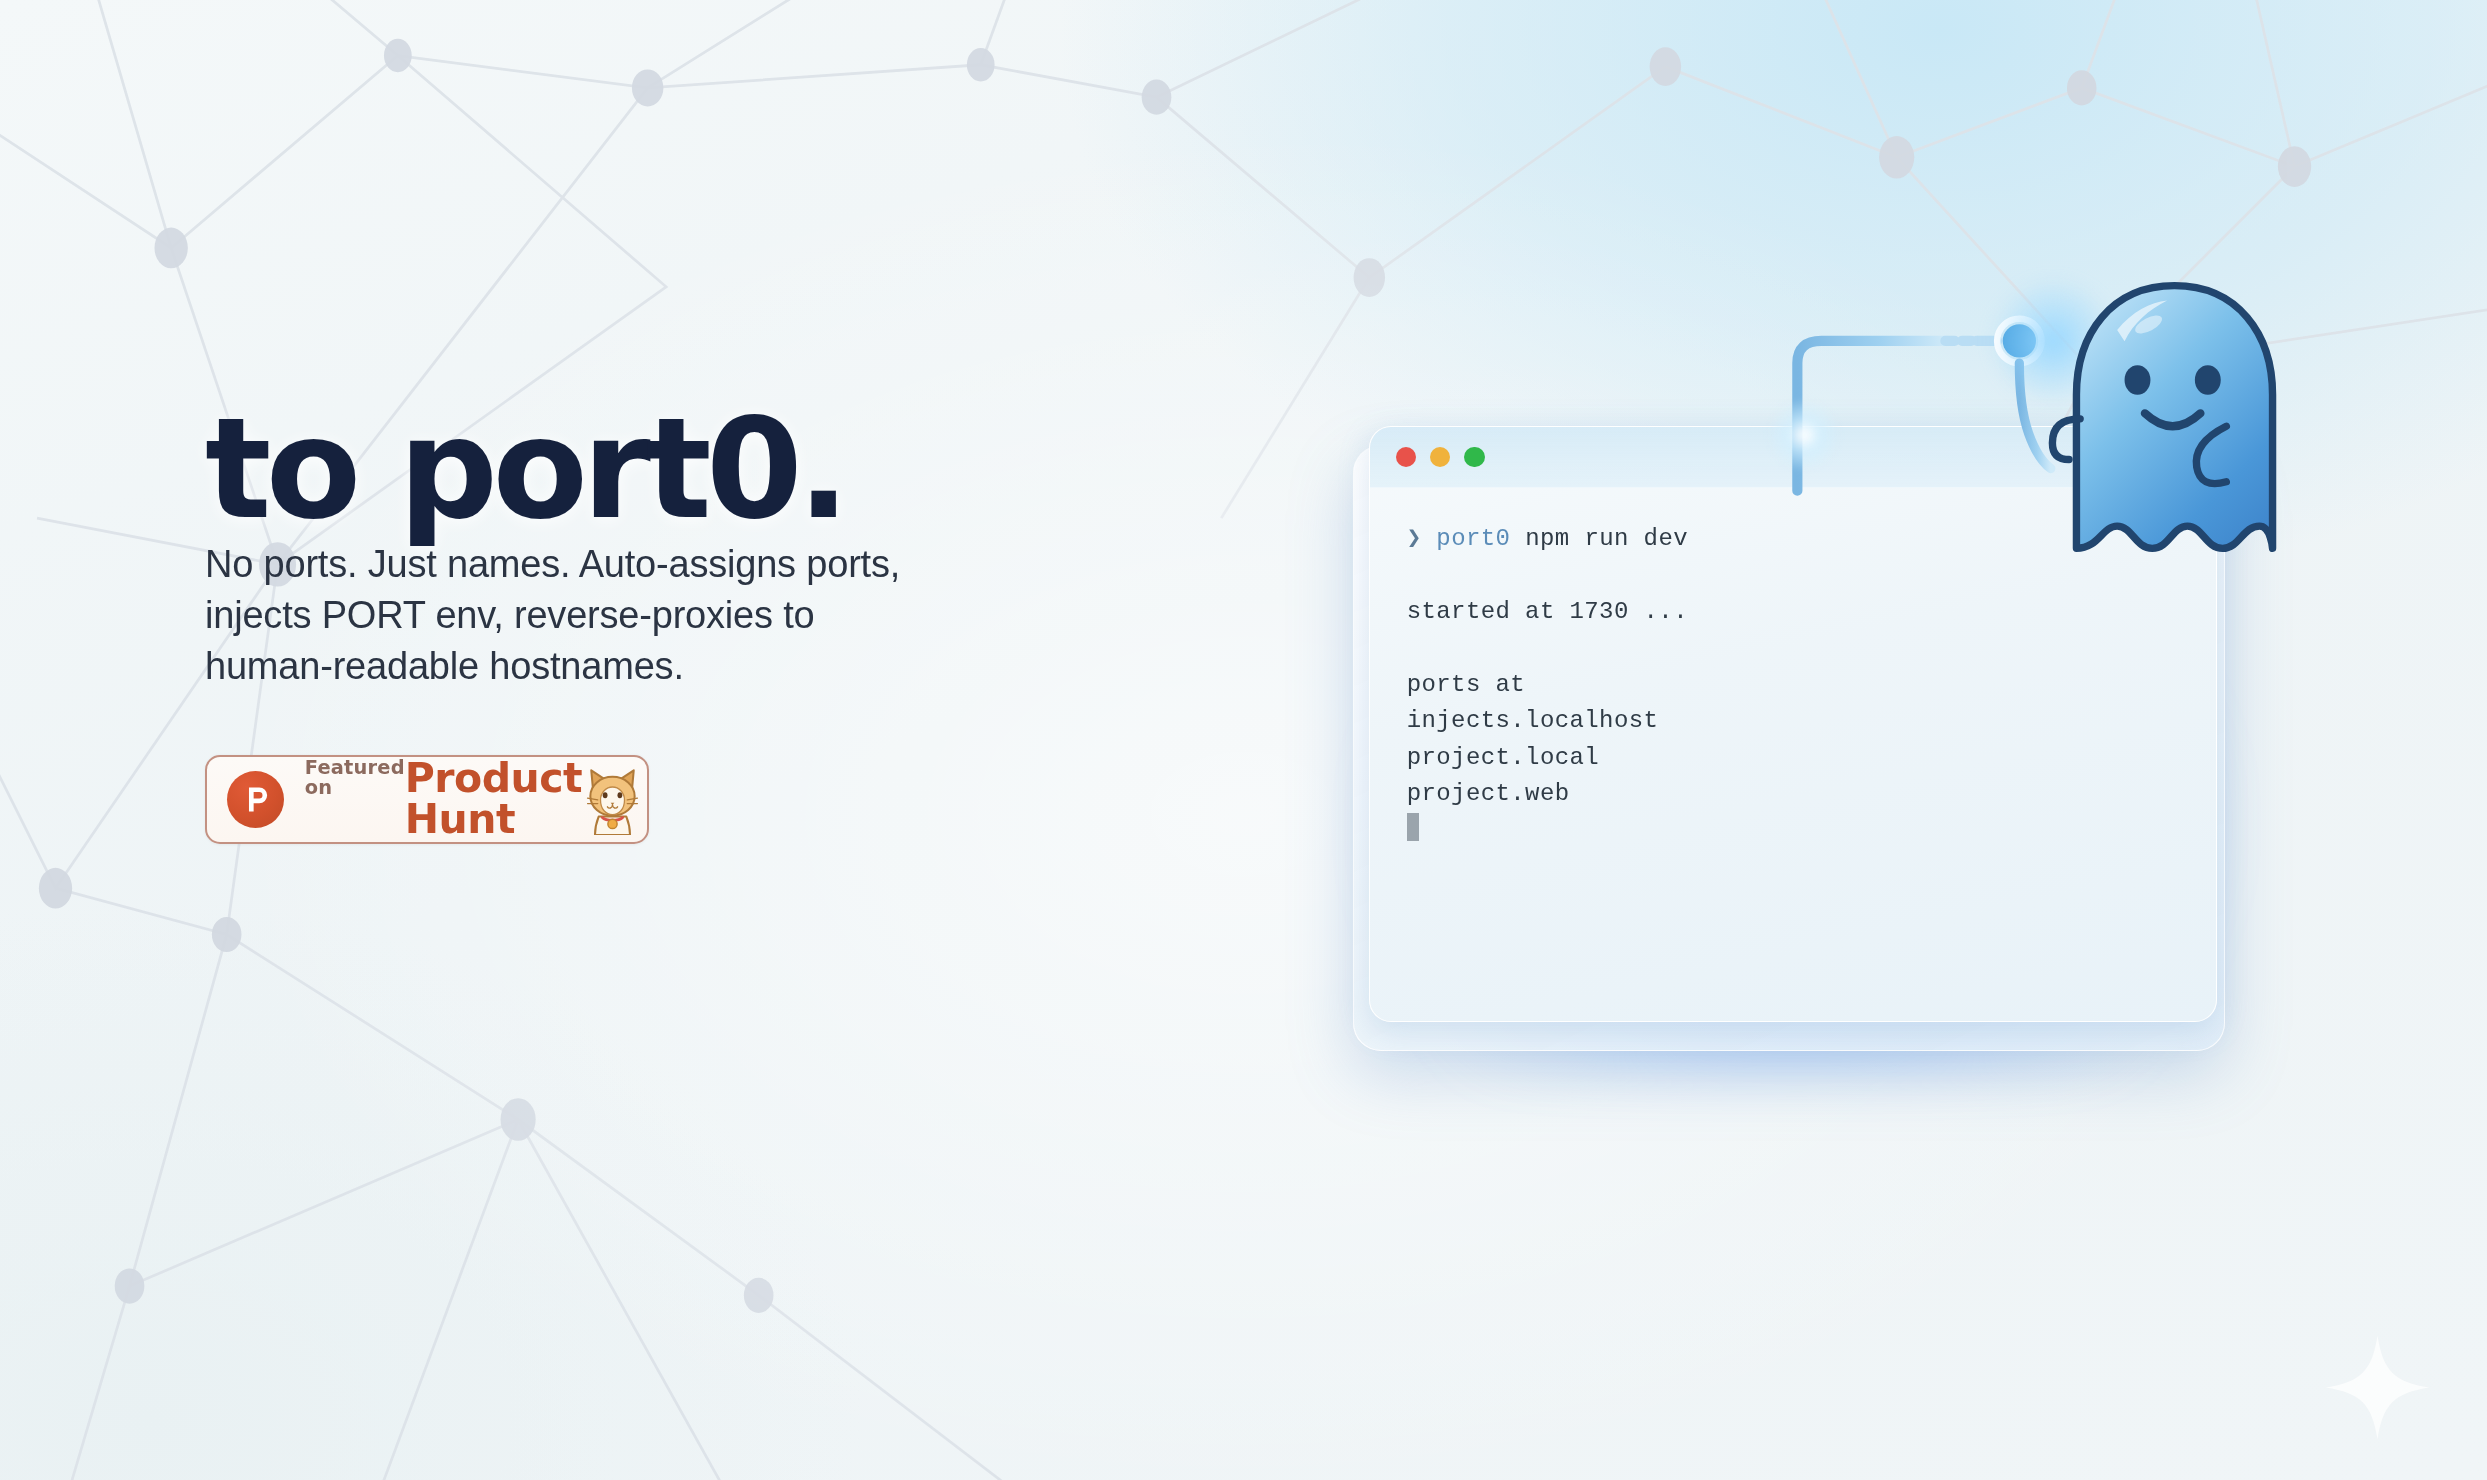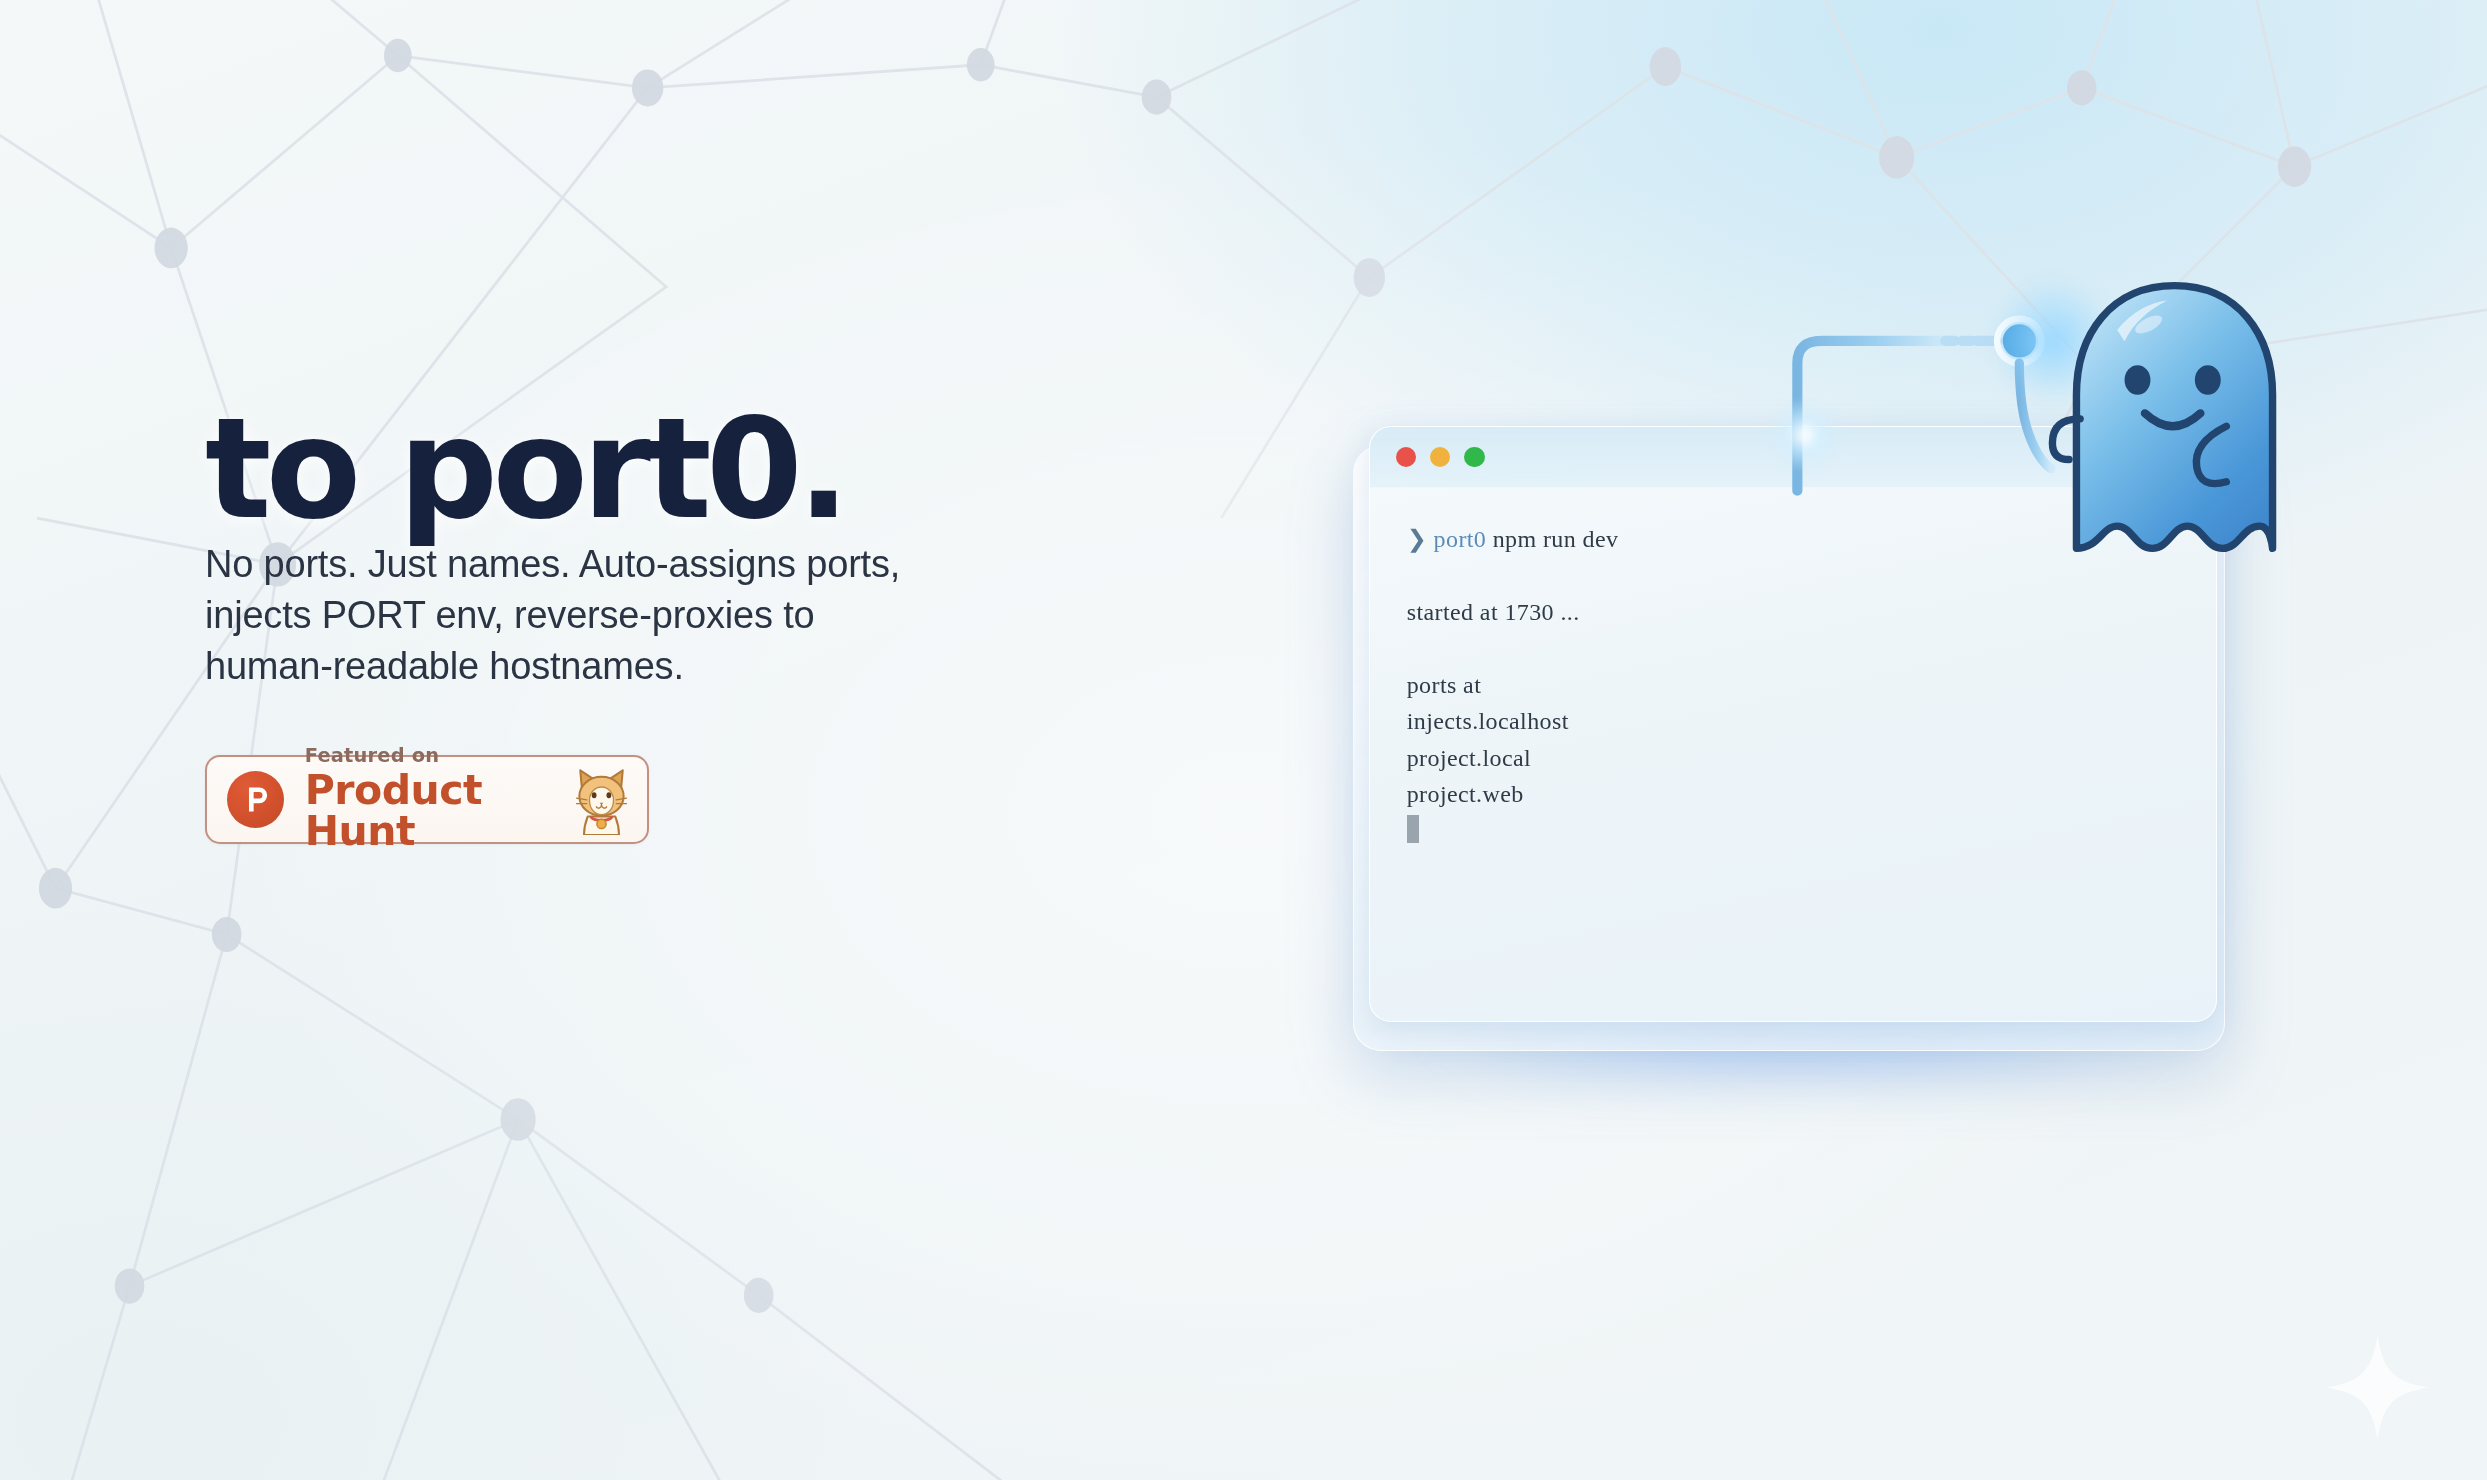--- a/index.html
+++ b/index.html
@@ -64,21 +64,21 @@
     position: relative;
   }
   #ph-logo {
     width: 57px; height: 57px; flex: 0 0 57px;
     border-radius: 50%;
     background: radial-gradient(circle at 35% 28%, #e05a36 0%, #d2512c 55%, #c14a27 100%);
     display: flex; align-items: center; justify-content: center;
     margin-right: 20.4px;
   }
   #ph-logo-svg { display: block; }
-  #ph-text { display: flex; flex-direction: column; justify-content: center; line-height: 1; }
+  #ph-text { display: flex; flex-direction: row; justify-content: center; line-height: 1; }
   #ph-featured {
     font-family: "DejaVu Sans", sans-serif;
     font-size: 19.4px; font-weight: 700;
     color: #8c6a5e; letter-spacing: 0.2px;
     margin-bottom: 4.6px;
   }
   #ph-name {
     font-family: "DejaVu Sans", sans-serif;
     font-size: 41px; font-weight: 700;
     color: #c2512b; letter-spacing: -0.5px;
@@ -122,21 +122,21 @@
     padding-left: 26px; gap: 14px;
     border-bottom: 0.9px solid rgba(255,255,255,0.6);
   }
   .tl-dot { width: 20.4px; height: 20.4px; border-radius: 50%; cursor: pointer; }
   .tl-red    { background: #e8524a; }
   .tl-yellow { background: #f0b23c; }
   .tl-green  { background: #30b84a; }
 
   #terminal-body {
     padding: 33px 37px;
-    font-family: Liberation Serif, serif;
+    font-family: Liberation Mono, monospace;
     font-size: 24px;
     line-height: 1.52;
     color: #2f3b46;
     letter-spacing: 0.4px;
   }
   .term-line { white-space: pre; min-height: 1.52em; }
   .term-blank { height: 1.52em; }
   .term-chevron { color: #5b7a96; }
   .term-port0 { color: #5b8cb8; }
   #term-cursor {

